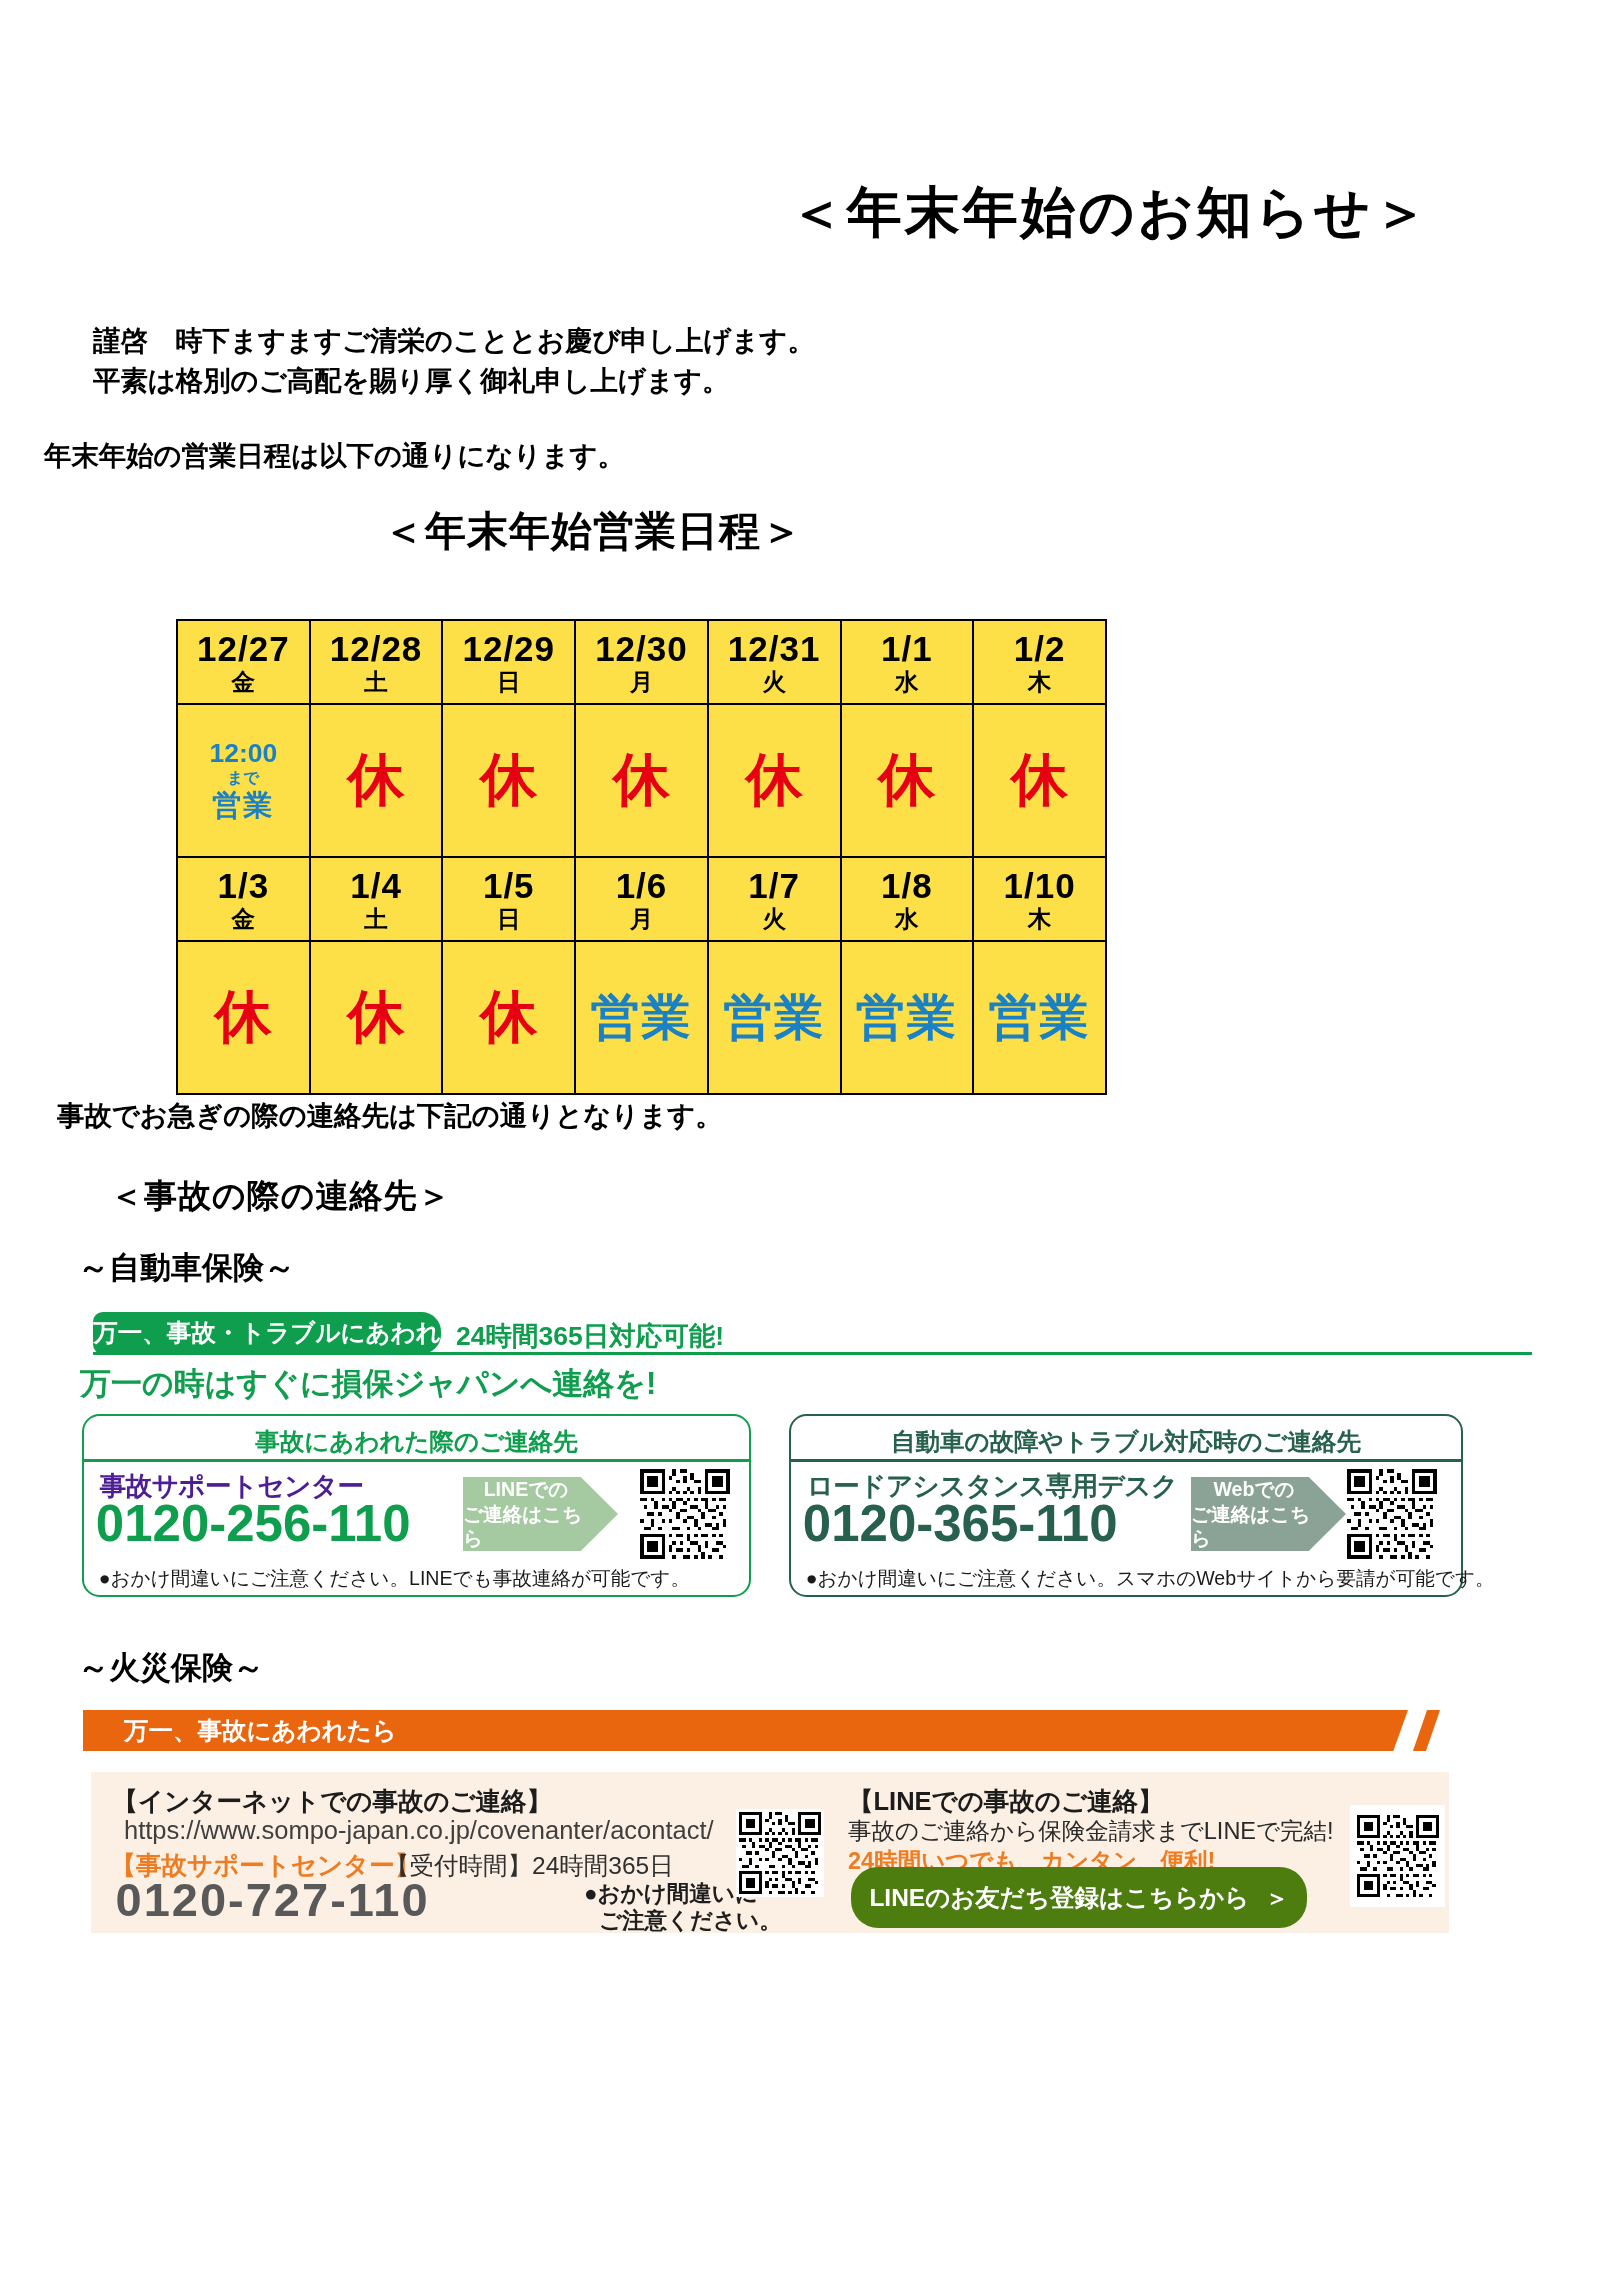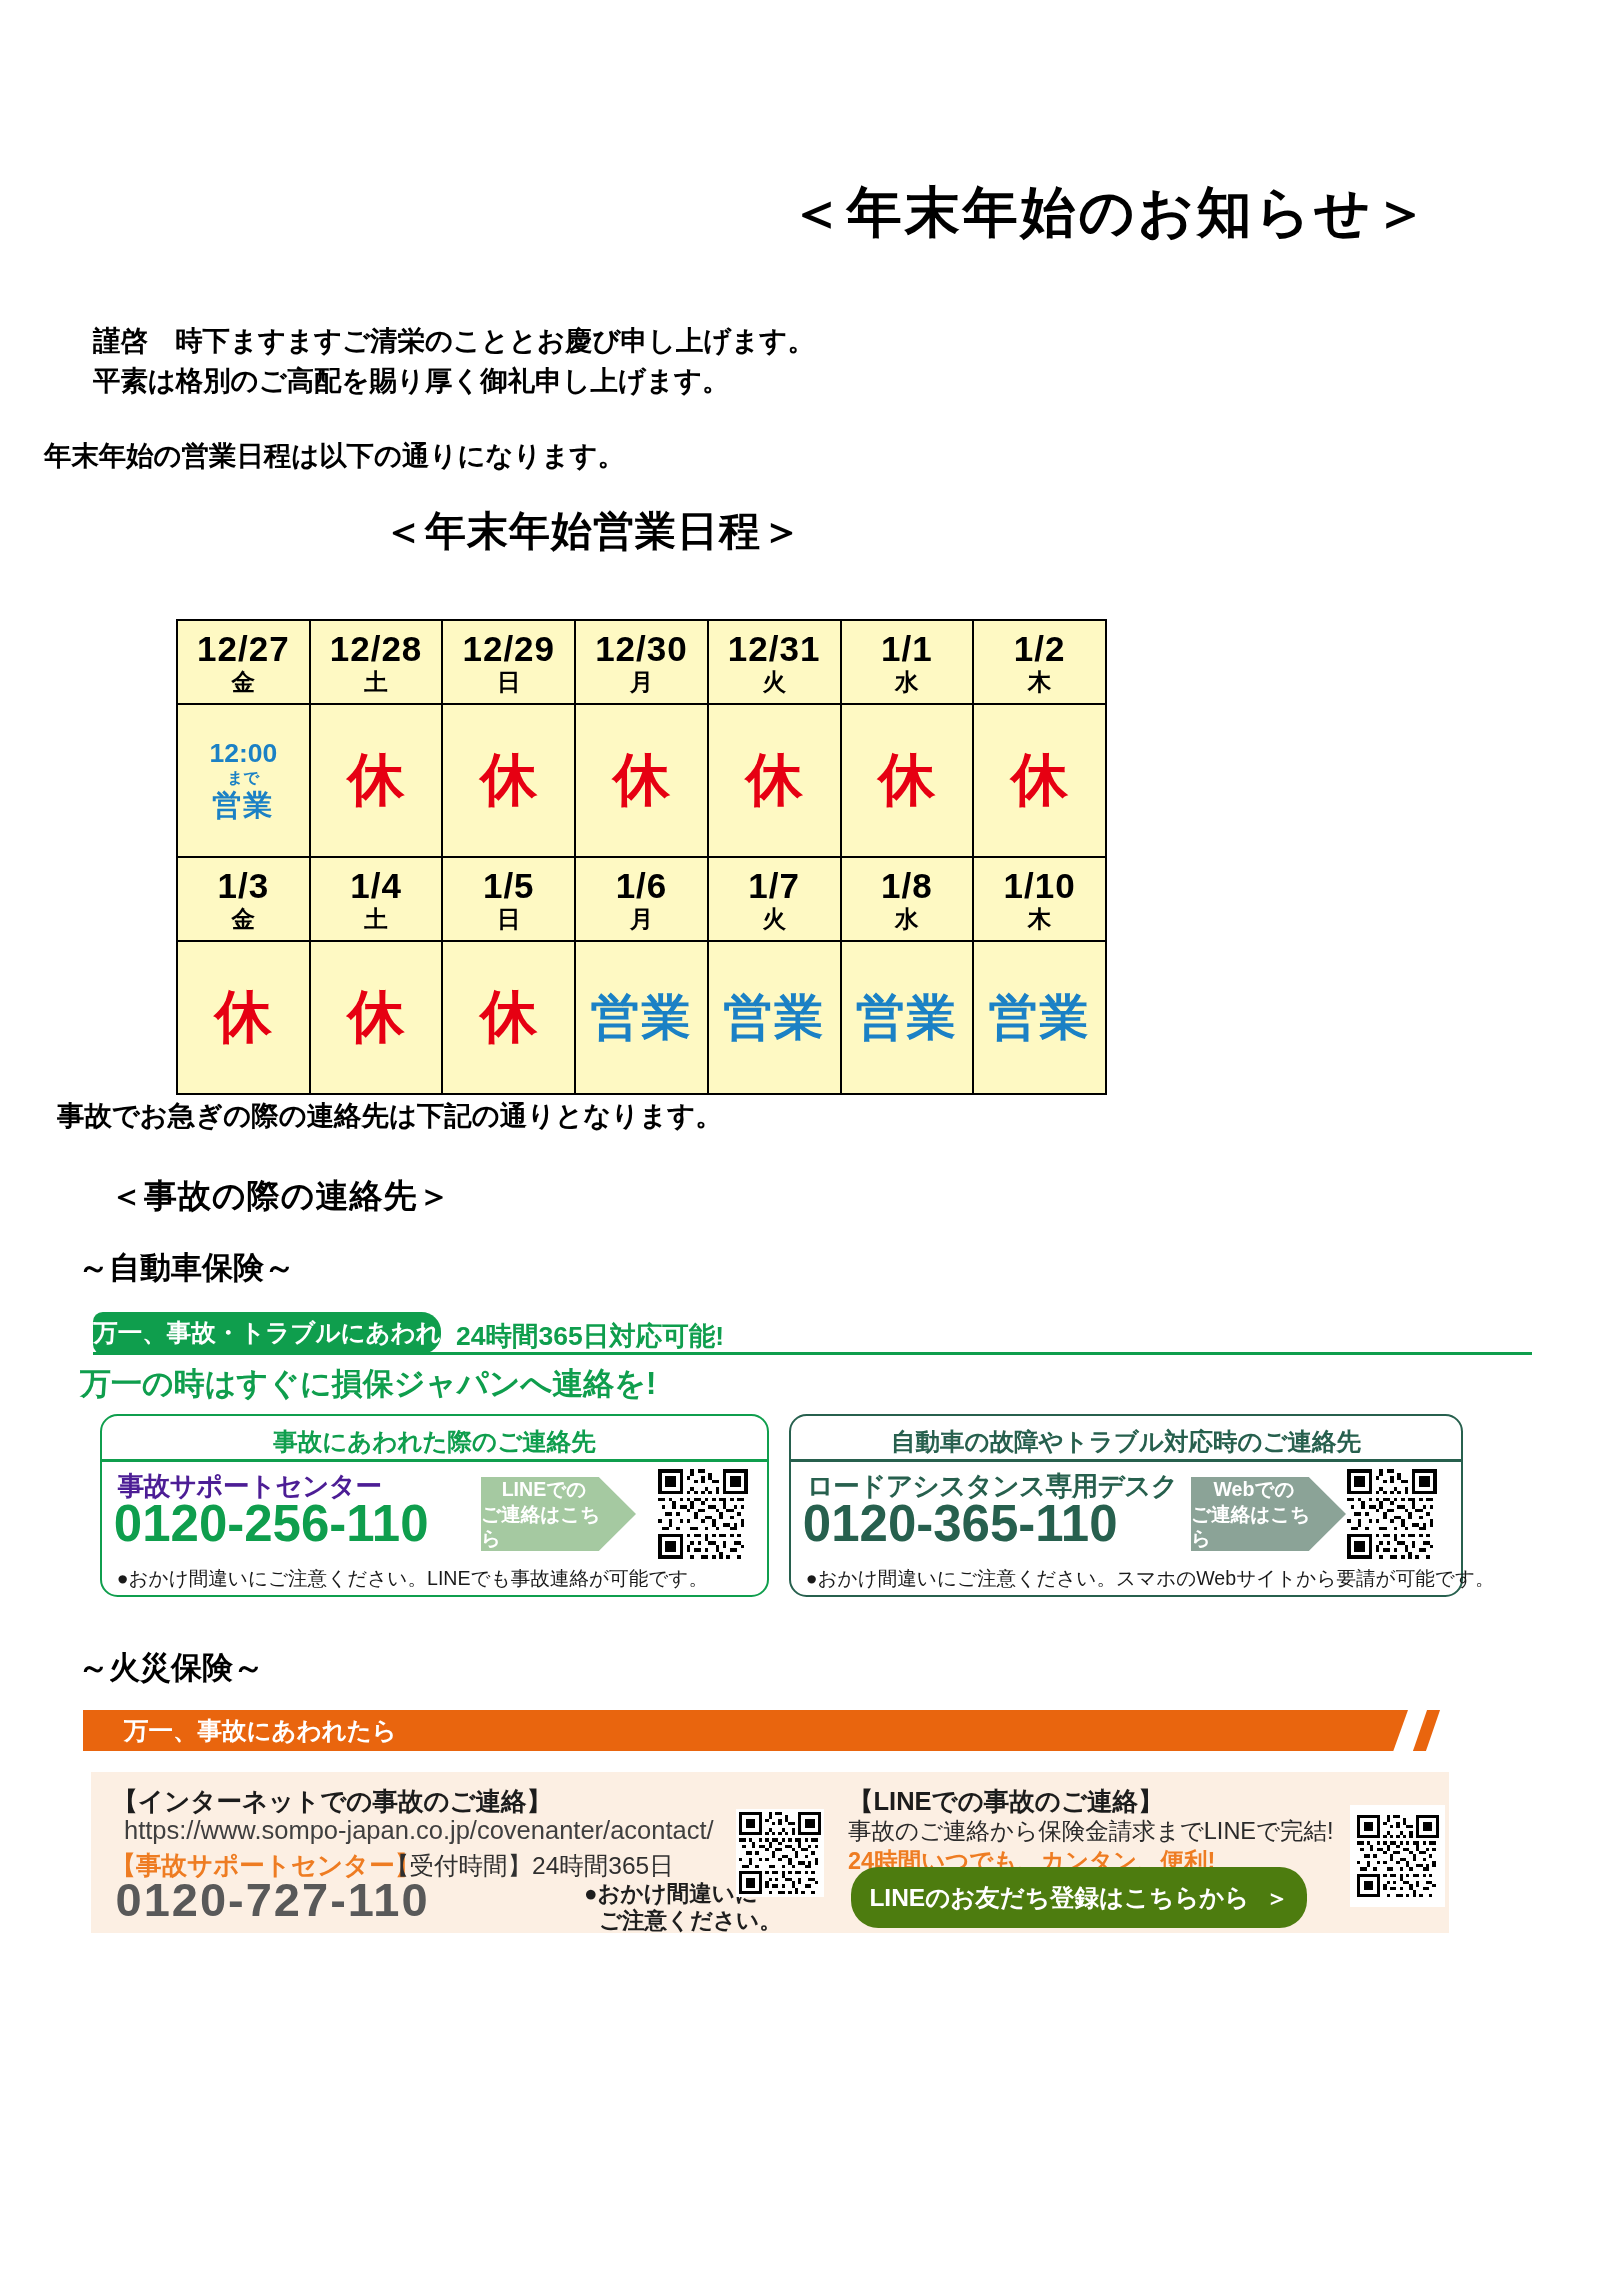--- a/index.html
+++ b/index.html
@@ -13,40 +13,40 @@
   #greet2{left:93px;top:363px;font-size:27.4px;font-weight:700;}
   #intro{left:44px;top:438px;font-size:27.4px;font-weight:700;}
   #sched-title{left:152px;top:504px;width:882px;text-align:center;font-size:41px;font-weight:700;letter-spacing:1px;}
   #after-table{left:57px;top:1098px;font-size:27.4px;font-weight:700;}
   #contact-heading{left:110px;top:1174px;font-size:33px;font-weight:700;letter-spacing:1px;}
   #auto-heading{left:78px;top:1247px;font-size:31px;font-weight:700;}
   #fire-heading{left:78px;top:1647px;font-size:31px;font-weight:700;}
 
   
   #sched{left:176px;top:619px;width:931px;border-collapse:collapse;table-layout:fixed;}
-  #sched td{border:2.9px solid #000;text-align:center;vertical-align:middle;padding:0;background:#fef9c3;}
+  #sched td{border:2.9px solid #000;text-align:center;vertical-align:middle;padding:0;background:#fde047;}
   #sched tr.hdr td{height:82px;}
   #sched tr.st td{height:151px;}
   .d{font-size:35px;font-weight:600;line-height:1.2;letter-spacing:1px;}
   .w{font-size:23.5px;font-weight:600;line-height:1.1;}
   .closed{color:#e60012;font-size:57px;font-weight:800;}
   .open{color:#1b81c5;font-size:49px;font-weight:800;letter-spacing:2px;}
   .p-time{color:#1b81c5;font-size:26.5px;font-weight:700;line-height:1.15;}
   .p-until{color:#1b81c5;font-size:15.7px;font-weight:700;line-height:1.2;}
   .p-label{color:#1b81c5;font-size:29px;font-weight:800;line-height:1.2;letter-spacing:2px;}
 
   
   #green-line{left:93px;top:1352px;width:1439px;height:2.9px;background:#0f9e4d;}
   #green-bar{left:93px;top:1312px;width:348px;height:42px;background:#0f9e4d;border-radius:9.8px 19.6px 19.6px 9.8px;
              color:#fff;font-size:24.5px;font-weight:700;line-height:42px;text-align:center;}
   #banner-note{left:456px;top:1318px;font-size:26.5px;font-weight:700;color:#0f9e4d;}
   #lead{left:80px;top:1363px;font-size:31px;font-weight:700;color:#0f9e4d;}
 
   .cbox{width:669px;height:183px;border:2.9px solid #0f9e4d;border-radius:17.6px;background:#fff;box-sizing:border-box;}
-  #abox{left:100px;top:1414px;padding-left:24px;}
+  #abox{left:82px;top:1414px;padding-left:24px;}
   #rbox{left:789px;top:1414px;width:674px;border-color:#27604e;}
   .cbox .box-title{position:absolute;left:0;top:8.8px;width:100%;text-align:center;font-size:24.5px;font-weight:700;color:#0f9e4d;}
   .cbox .divider{position:absolute;left:0;top:43px;width:100%;height:2.9px;background:#0f9e4d;}
   .cbox .box-label{position:absolute;left:15.7px;top:52px;font-size:26.5px;font-weight:700;color:#4c1d95;letter-spacing:-0.5px;}
   .cbox .box-phone{position:absolute;left:11.8px;top:80px;font-size:51px;font-weight:700;color:#0f9e4d;line-height:1.1;}
   .cbox .note{position:absolute;left:14.7px;top:149px;font-size:19.6px;color:#1a1a1a;white-space:nowrap;}
   #rbox .box-title,#rbox .box-label,#rbox .box-phone{color:#27604e;}
   #rbox .divider{background:#27604e;}
 
   .tag{position:absolute;top:61px;width:155px;height:74px;display:flex;flex-direction:column;justify-content:center;

